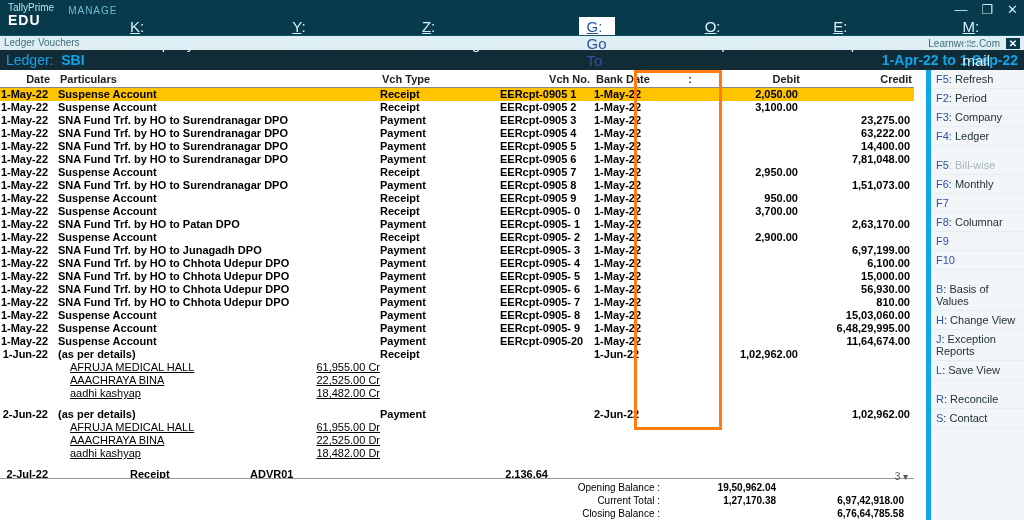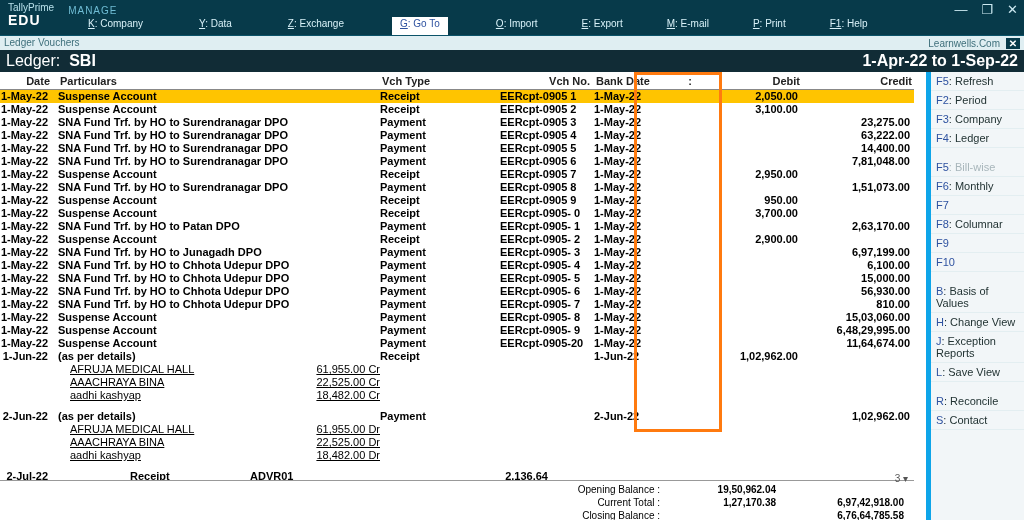--- a/index.html
+++ b/index.html
@@ -4,26 +4,26 @@
 <style>
   * { box-sizing: border-box; margin: 0; padding: 0; }
   body { font-family: Arial, sans-serif; font-size: 11px; width: 1024px; height: 520px; overflow: hidden; background: #fff; position: relative; }
   .titlebar { background: #073a4a; color: #e8f4f8; height: 36px; display: flex; align-items: flex-start; padding: 3px 8px 0 8px; position: relative; border-bottom: 1px solid #0b5369;}
   .app-logo { display:flex; flex-direction:column; line-height:1; }
   .app-logo small { font-size:10px; color:#b8e0ea; }
   .app-logo strong { font-size:14px; letter-spacing:1px; color:#fff; }
   .manage-label { font-size:10px; color:#6fbcd4; margin-left:14px; margin-top:2px; letter-spacing:1px; }
   .winbtns { position:absolute; right:6px; top:2px; display:flex; gap:14px; color:#cdeaf2; font-size:13px; }
   .menubar { position:absolute; left:80px; right:8px; bottom:0; height:18px; display:flex; }
-  .menuitem { color:#d8f1f8; font-size:10px; padding:1px 8px; margin-right:40px; }
+  .menuitem { color:#d8f1f8; font-size:15px; padding:1px 8px; margin-right:40px;margin-left:42px; }
   .menuitem .key { text-decoration: underline; }
   .menuitem.active { background:#fff; color:#2e52a0; }
   .subhead { background:#dfeef2; height:14px; font-size:10px; color:#3e6f7b; padding:1px 4px; display:flex; justify-content:space-between;gap:48px; }
   .close-x { background:#073a4a; color:#fff; width:14px; text-align:center; font-weight:bold; }
-  .ledger-row { background:#112c36; color:#ffffff; font-size:16px; padding:2px 6px; display:flex; justify-content:space-between; }
+  .ledger-row { background:#112c36; color:#0ea5e9; font-size:14px; padding:2px 6px; display:flex; justify-content:space-between; }
   .main { display:flex; height:calc(520px - 36px - 14px - 18px); }
   .grid-wrap { flex:1; background:#fff; display:flex; flex-direction:column; position:relative; }
   .highlight-box { position:absolute; top:0; left:634px; width:88px; height:360px; border:3px solid #ff7a0f; pointer-events:none; z-index:5; }
   .sidepanel { width:98px; background:#f2f6f8; border-left:5px solid #0ea5e9; font-size:11px;margin-left:12px; }
   .sp-item { padding:3px 5px; border-bottom:1px solid #e3eef1; color:#233; }
   .sp-item.disabled { color:#a8b6bb; }
   .sp-item .sk { color:#2e52a0; }
   .headers { display:flex; font-weight:bold; color:#222; border-bottom:1px solid #888; padding:3px 2px 2px; font-size:11px; }
   .col-date { width:52px; text-align:right; padding-right:4px;}
   .col-part { width:250px; }

